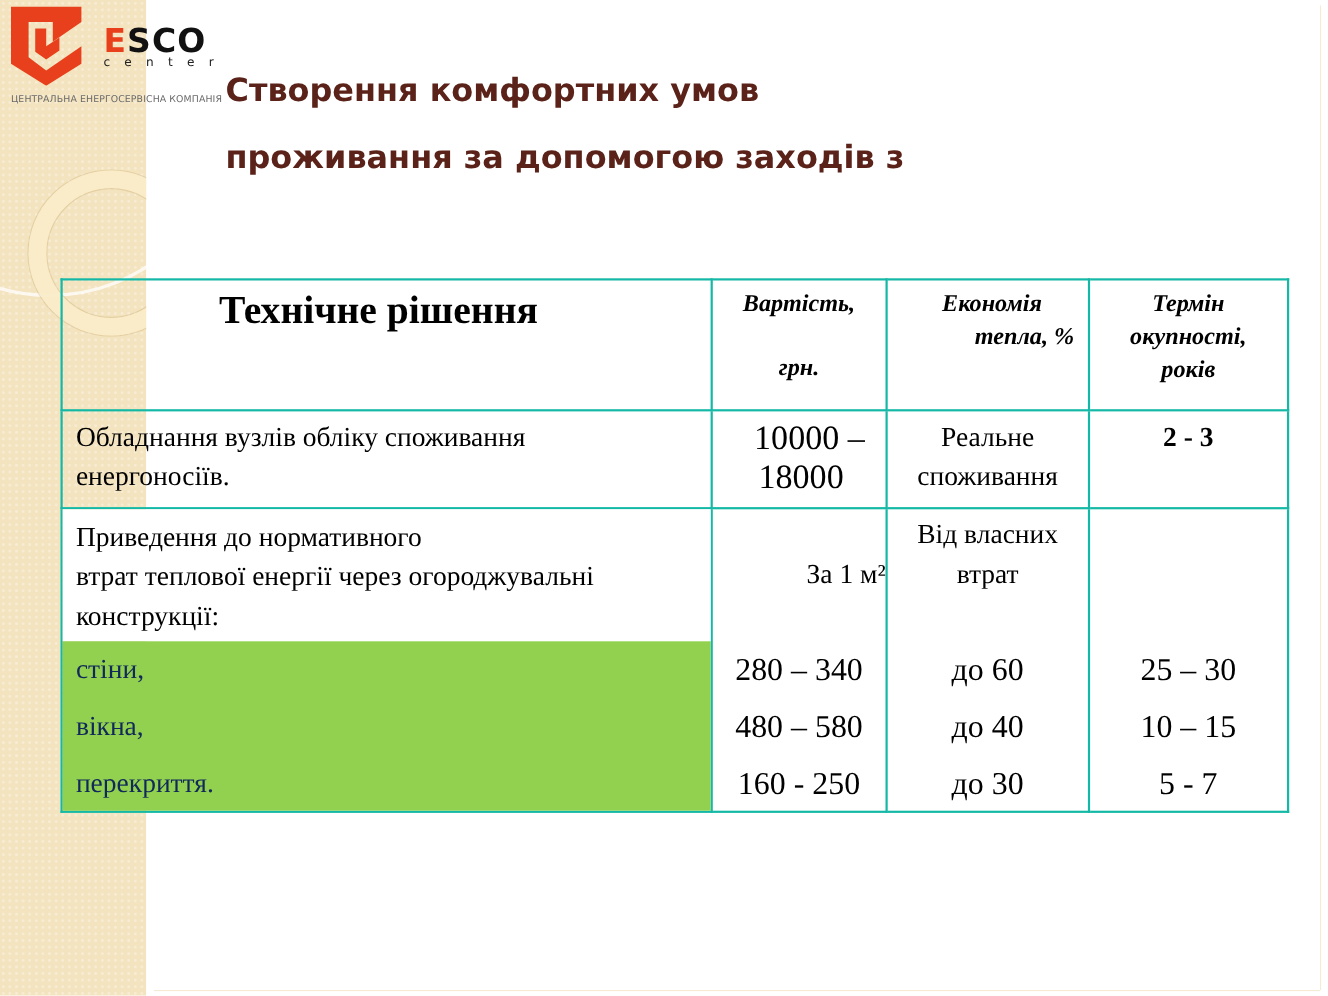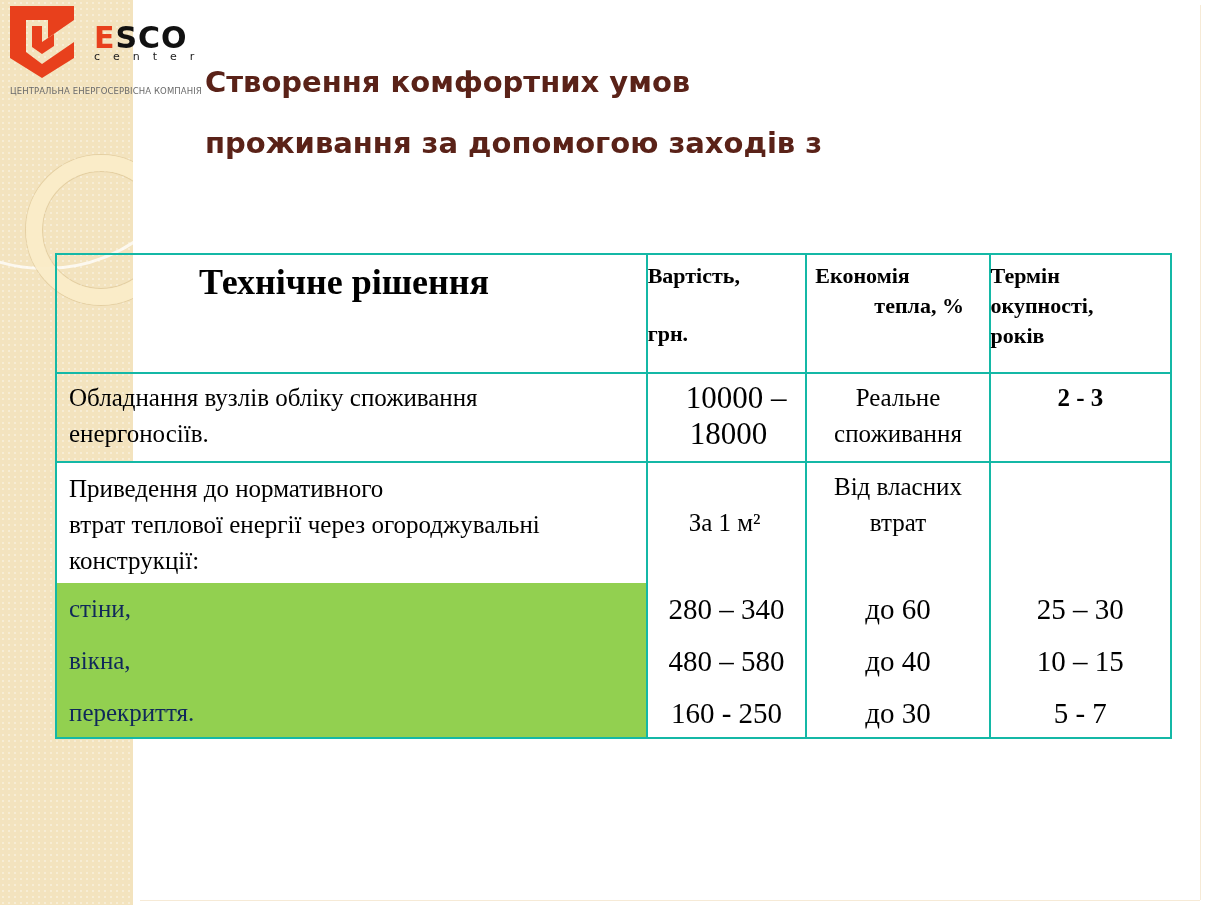--- a/index.html
+++ b/index.html
@@ -58,21 +58,21 @@
   }
   table.main td, table.main th {
     border: 2px solid #14b8a6; vertical-align: top; padding: 0; box-sizing: border-box;
   }
   .c1 { width: 601px; }
   .c2 { width: 161px; }
   .c3 { width: 185px; }
   .c4 { width: 184px; }
   th { font-weight: bold; }
   .h-main { font-size: 36px; text-align: left; padding: 6px 0 0 142px !important; height: 119px; }
-  .h-small { font-size: 22px; text-align: left; line-height: 30px; padding-top: 6px !important; }
+  .h-small { font-size: 22px; text-align: center; line-height: 30px; padding-top: 6px !important; font-style: italic; }
   .h-cost .l1 { display: block; }
   .h-cost .l2 { display: block; margin-top: 28px; }
   .h-econ .l1 { display: block; padding-left: 8px; }
   .h-econ .l2 { display: block; padding-left: 67px; }
   .h-term span { display: block; }
 
   td.txt { font-size: 25px; line-height: 36px; padding: 6px 0 0 12px !important; }
   .r1 td { height: 89px; }
   .r2 td { height: 85px; }
   td.num { font-size: 31px; line-height: 36px; text-align: left; padding: 6px 0 0 36px !important; }
@@ -161,21 +161,21 @@
         </div>
         <div class="sub-rows green">
           <div class="sub-row">стіни,</div>
           <div class="sub-row">вікна,</div>
           <div class="sub-row">перекриття.</div>
         </div>
       </div>
     </td>
     <td class="c2">
       <div class="block">
-        <div class="top-part" style="text-align:left; padding-top:42px;margin-left:41px;">За 1 м²</div>
+        <div class="top-part" style="text-align:right; padding-top:42px;">За 1 м²</div>
         <div class="sub-rows" style="text-align:center;">
           <div class="sub-row">280 – 340</div>
           <div class="sub-row">480 – 580</div>
           <div class="sub-row">160 - 250</div>
         </div>
       </div>
     </td>
     <td class="c3">
       <div class="block">
         <div class="top-part col-top-center">

